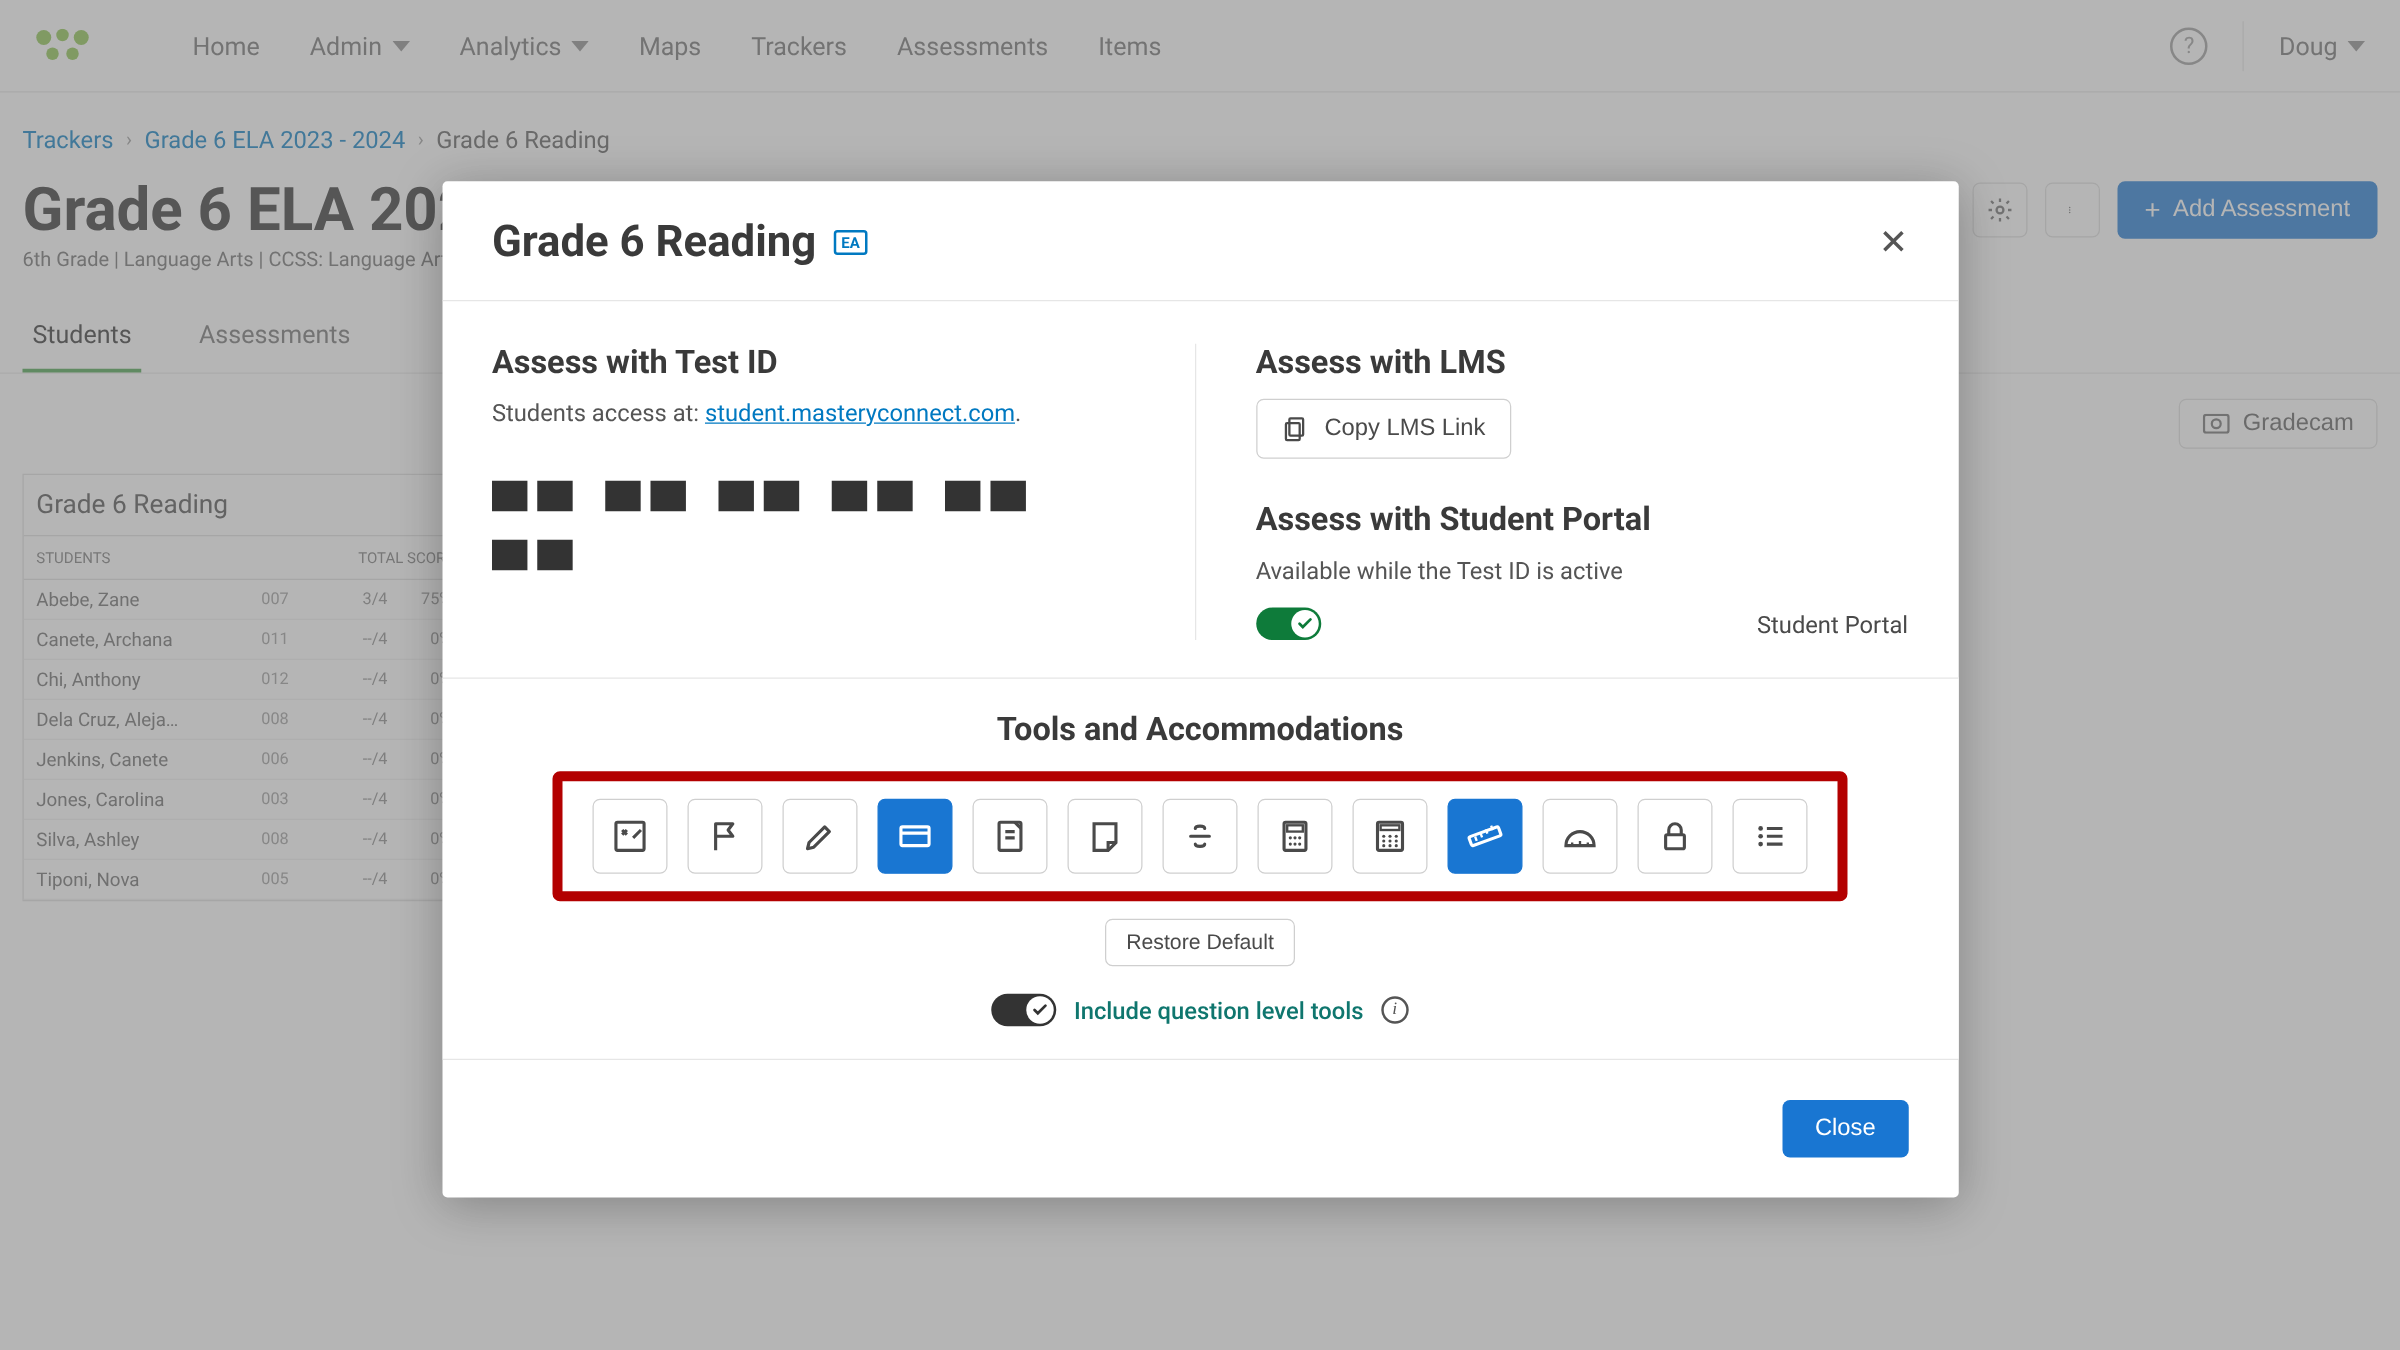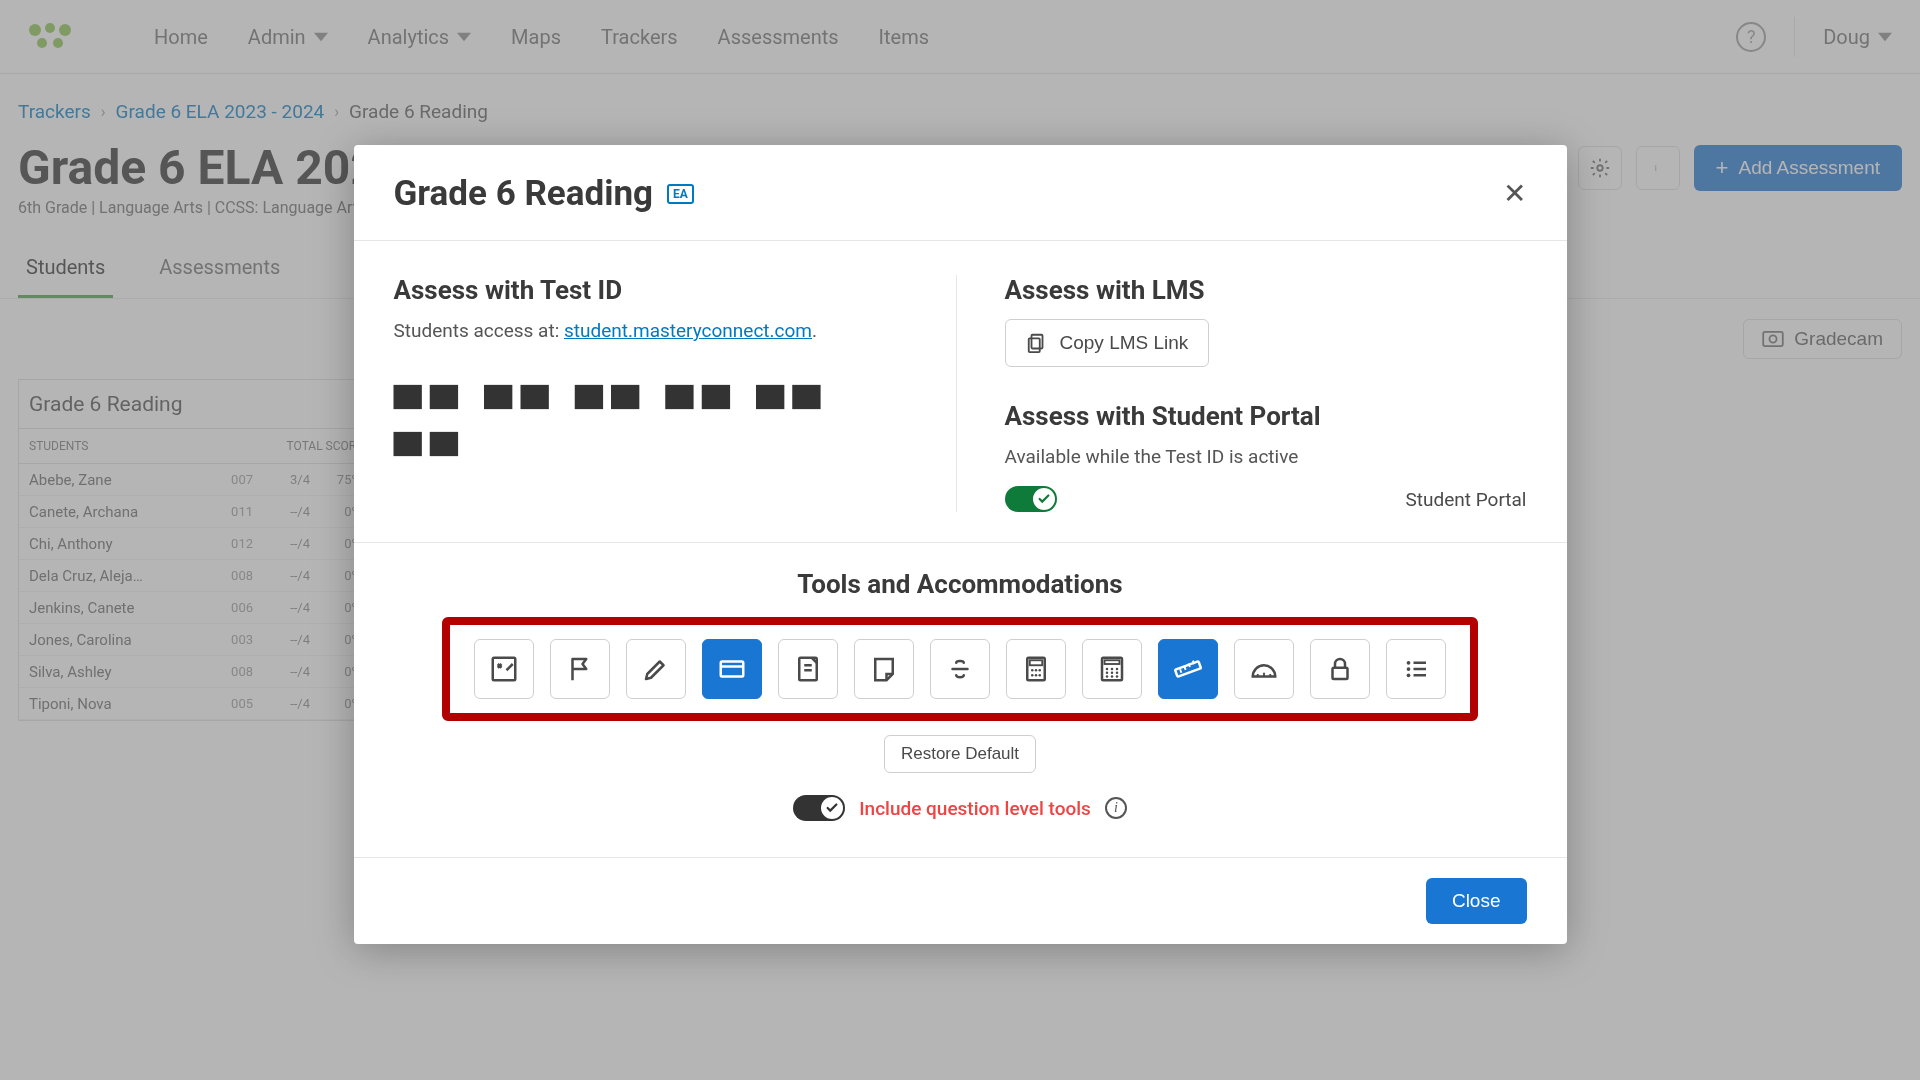--- a/index.html
+++ b/index.html
@@ -41,21 +41,21 @@
 .gradecam { border: 1px solid #ddd; border-radius: 6px; padding: 8px 18px; font-size: 19px; color: #595959; display: flex; align-items: center; gap: 10px; cursor: pointer; background: #fff; }
 
 
 .data-table { margin: 0 18px; border: 1px solid #dedede; width: 352px; }
 .data-table .title-row { padding: 12px 10px; font-size: 21px; color: #4a4a4a; border-bottom: 1px solid #dedede; }
 .table-head { display: flex; font-size: 12px; color: #777; text-transform: uppercase; border-bottom: 1px solid #dedede; }
 .th-students { width: 240px; padding: 10px; }
 .th-total { flex: 1; padding: 10px 6px; text-align: right; }
 .table-row { display: flex; font-size: 15px; color: #666; border-bottom: 1px solid #f0f0f0; height: 32px; align-items: center; }
 .td-name { width: 190px; padding: 0 10px; }
-.td-id { width: 50px; text-align: right; padding-right: 6px; color: #999; font-size: 13px; }
+.td-id { width: 50px; text-align: left; padding-right: 6px; color: #999; font-size: 13px; }
 .td-score { width: 55px; text-align: right; padding: 0 4px; font-size: 13px; color: #888; }
 .td-pct { flex: 1; text-align: right; padding: 0 8px; font-size: 13px; color: #888; }
 
 
 .overlay { position: fixed; inset: 0; background: rgba(120,120,120,0.55); display: flex; align-items: flex-start; justify-content: center; padding-top: 145px; }
 .modal { width: 1213px; background: #fff; border-radius: 4px; box-shadow: 0 6px 40px rgba(0,0,0,0.28); overflow: hidden; }
 .modal-header { display: flex; align-items: center; padding: 28px 40px 26px; border-bottom: 1px solid #e6e6e6; }
 .modal-title { font-size: 35px; font-weight: 700; color: #3a3a3a; display: flex; align-items: center; gap: 14px; }
 .ea-badge { border: 2px solid #0079c1; color: #0079c1; font-size: 12px; font-weight: 700; padding: 1px 4px; border-radius: 3px; }
 .modal-close { margin-left: auto; font-size: 28px; color: #555; cursor: pointer; background: none; border: none; font-weight: 300; }
@@ -81,24 +81,24 @@
 .tools-title { font-size: 26px; font-weight: 700; color: #3a3a3a; margin-bottom: 18px; }
 .tools-highlight-box { border: 8px solid #b30000; border-radius: 6px; padding: 14px 24px; display: inline-block; background: #fff; }
 .tools-row { display: flex; gap: 16px; }
 .tool-btn { width: 60px; height: 60px; border: 1px solid #cfcfcf; border-radius: 6px; display: flex; align-items: center; justify-content: center; cursor: pointer; background: #fff; color: #4a4a4a; }
 .tool-btn.active { background: #1976d2; border-color: #1976d2; color: #fff; }
 .tool-btn svg { width: 30px; height: 30px; }
 .restore-btn { border: 1px solid #cfcfcf; background: #fff; border-radius: 6px; padding: 8px 16px; font-size: 17px; color: #4a4a4a; margin-top: 14px; display: inline-block; cursor: pointer; }
 .include-row { display: flex; align-items: center; justify-content: center; gap: 14px; margin-top: 22px; }
 .toggle.dark { background: #333; }
 .toggle.dark .knob { right: 2px; color: #333; }
-.include-label { font-size: 19px; color: #ef4444; font-weight: 500; }
+.include-label { font-size: 19px; color: #0f766e; font-weight: 500; }
 .info-icon { width: 22px; height: 22px; border: 2px solid #555; border-radius: 50%; display: flex; align-items: center; justify-content: center; font-style: italic; font-size: 14px; color: #555; font-family: Georgia, serif; cursor: pointer; }
 
-.modal-footer { border-top: 1px solid #e6e6e6; padding: 20px 40px; display: flex; justify-content: flex-end; margin-top: 10px; }
+.modal-footer { border-top: 1px solid #e6e6e6; padding: 32px 40px; display: flex; justify-content: flex-end; }
 .close-btn { background: #1976d2; color: #fff; border: none; border-radius: 6px; padding: 12px 26px; font-size: 19px; cursor: pointer; }
 </style>
 </head>
 <body>
 
 <div class="top-nav">
   <div class="logo">
     <svg viewBox="0 0 44 28">
         <g fill="#8ac44b">
           <circle cx="7" cy="7" r="6"></circle>

